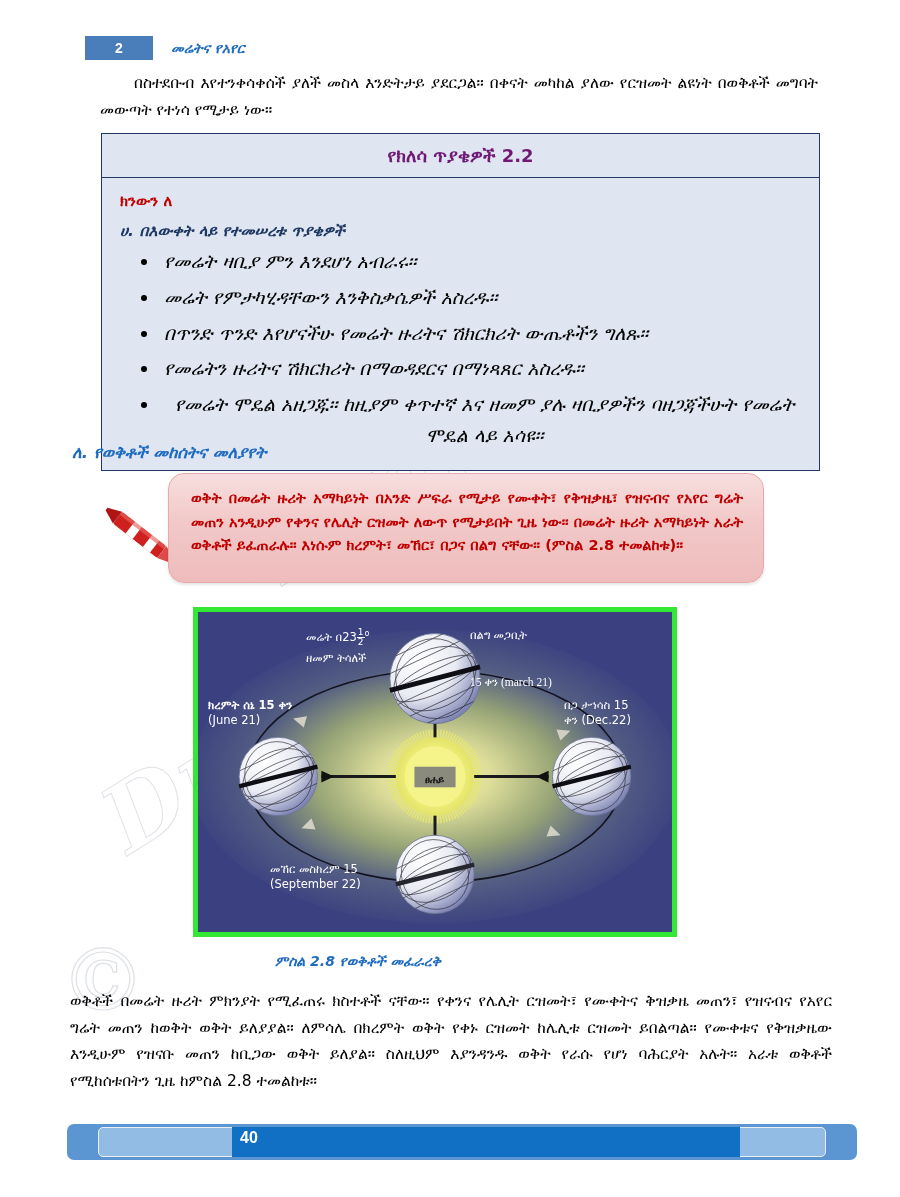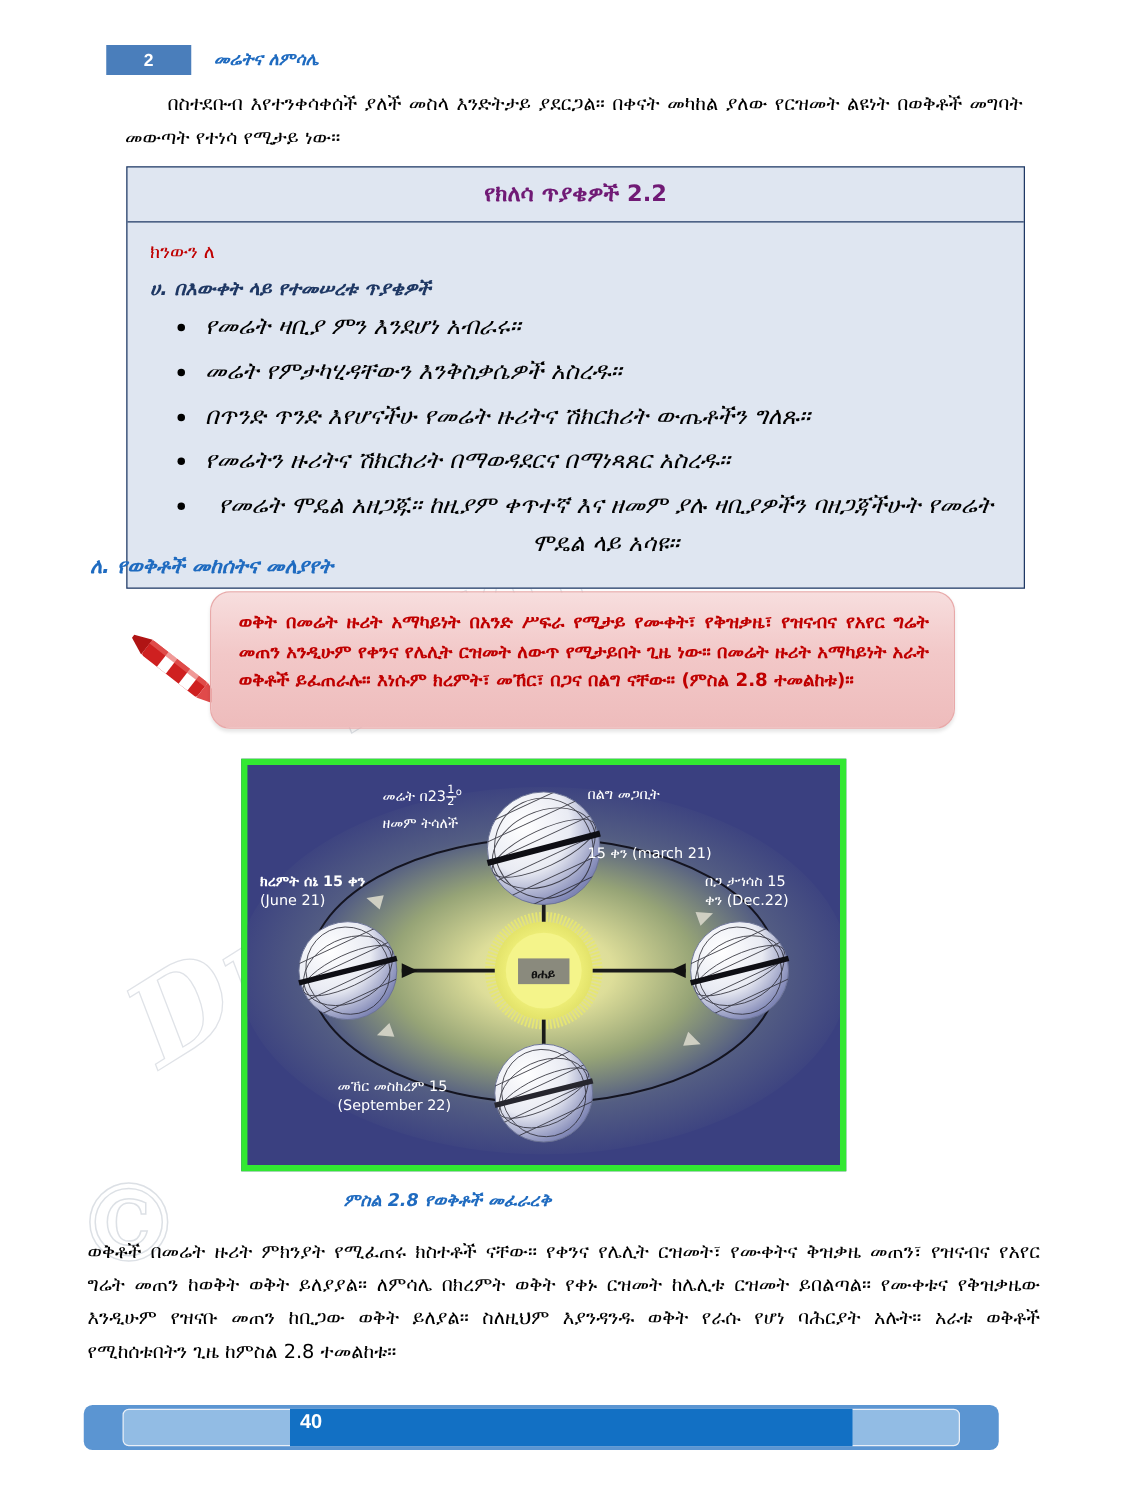--- a/index.html
+++ b/index.html
@@ -74,21 +74,21 @@
     background:#dfe6f1;
   }
   .qbox-title {
     height:44px;
     display:flex; align-items:center; justify-content:center;
     border-bottom:1.6px solid #1f3864;
     color:#701a75; font-weight:700; font-size:18px;
   }
   .qbox-body { padding:8px 14px 14px 14px; }
   .qbox-lead {
-    color:#c00000; font-weight:400; font-size:15px;
+    color:#c00000; font-weight:700; font-size:15px;
     margin:6px 0 12px 4px;
   }
   .qsec {
     color:#1f3864; font-style:italic; font-weight:700;
     font-size:15.5px; margin:4px 0 6px 4px;
   }
   .qlist { margin:0 0 4px 0; padding-left:44px; }
   .qlist li {
     font-style:italic; color:#000; font-size:19px;
     line-height:1.62; margin-bottom:5px;
@@ -139,21 +139,21 @@
   .fig-caption {
     position:absolute; top:953px; left:0; width:716px;
     text-align:center;
     color:#1f6bc0; font-style:italic; font-weight:700; font-size:14px;
   }
 
   
   #bottom-para { top:988px; left:70px; width:762px; }
 
   
-  .footer { position:absolute; top:1124px; left:67px; width:732px; height:36px; }
+  .footer { position:absolute; top:1124px; left:67px; width:790px; height:36px; }
   .f-outer {
     position:absolute; inset:0;
     background:#5b95d2; border-radius:7px;
   }
   .f-mid {
     position:absolute; top:3px; left:31px; right:31px; bottom:3px;
     background:#92bce4; border:1px solid #e9eff7; border-radius:5px;
   }
   .f-inner {
     position:absolute; top:3px; left:165px; right:117px; bottom:3px;
@@ -172,21 +172,21 @@
 <div class="watermark">
   <div class="wm-text wm1">Draft</div>
   <div class="wm-text wm2">Draft</div>
   <div class="wm-c">©</div>
 </div>
 
 <div class="page">
 
   <div class="runhead">
     <div class="chapnum">2</div>
-    <div class="runhead-title">መሬትና ለምሳሌ</div>
+    <div class="runhead-title">መሬትና የአየር</div>
   </div>
 
   <div class="para" id="intro-para">በስተደቡብ እየተንቀሳቀሰች ያለች መስላ እንድትታይ ያደርጋል። በቀናት መካከል ያለው የርዝመት ልዩነት በወቅቶች መግባት መውጣት የተነሳ የሚታይ ነው።</div>
 
   <div class="qbox">
     <div class="qbox-title">የክለሳ ጥያቄዎች 2.2</div>
     <div class="qbox-body">
       <div class="qbox-lead">ክንውን ለ</div>
       <div class="qsec">ሀ. በእውቀት ላይ የተመሠረቱ ጥያቄዎች</div>
       <ul class="qlist">
@@ -441,21 +441,21 @@
       </g>
     </svg>
 
     <div class="fig-label" style="left:227px; top:161px; font-size:10px; font-weight:700; color:#111;">ፀሐይ</div>
 
     <div class="fig-label" style="left:108px; top:16px;">
       <span>መሬት በ23</span><span style="display:inline-block;vertical-align:middle;font-size:9px;line-height:1;text-align:center;"><span style="display:block;border-bottom:1px solid #fff;padding:0 1px;">1</span><span style="display:block;padding:0 1px;">2</span></span><span style="font-size:8px;vertical-align:super;">o</span>
       <div style="margin-top:4px;">ዘመም ትሳለች</div>
     </div>
 
-    <div class="fig-label" style="left:272px; top:16px;">
+    <div class="fig-label" style="left:272px; top:16px;font-family:Liberation Serif, serif;">
       <div>በልግ መጋቢት</div>
       <div style="margin-top:32px;">15 ቀን (march 21)</div>
     </div>
 
     <div class="fig-label" style="left:10px; top:86px;">
       <div style="font-weight:700;">ክረምት ሰኔ 15 ቀን</div>
       <div>(June 21)</div>
     </div>
 
     <div class="fig-label" style="left:366px; top:86px;">

